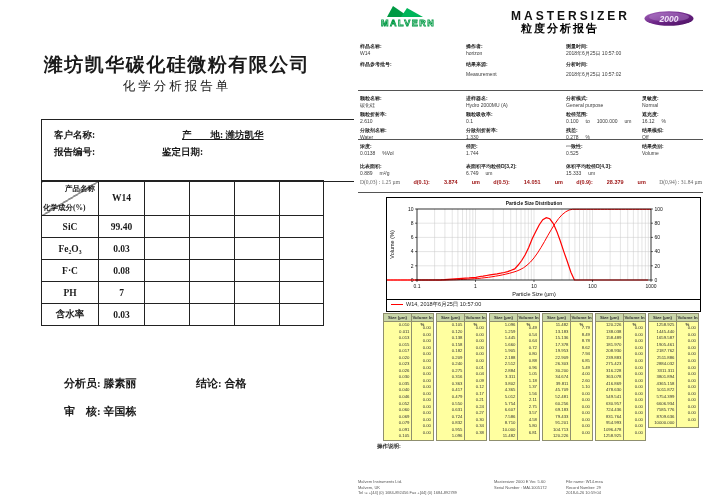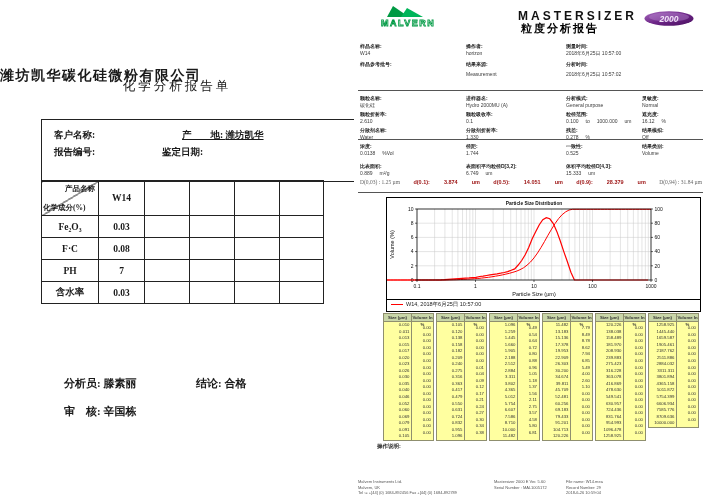--- a/index.html
+++ b/index.html
@@ -3,37 +3,37 @@
 <meta charset="utf-8">
 <style>
   html,body{margin:0;padding:0;background:#fff;}
   body{width:707px;height:500px;overflow:hidden;font-family:"Liberation Sans",sans-serif;}
   .sheet{position:relative;width:707px;height:500px;background:#ffffff;overflow:hidden;}
   .page{position:absolute;top:0;height:500px;background:#fff;}
   .page-left{left:0;width:354px;font-family:"Liberation Serif",serif;color:#1a1a1a;}
   .page-right{left:354px;width:353px;color:#222;}
 
   
-  .company{position:absolute;top:67px;left:0;width:100%;font-size:14px;font-weight:bold;letter-spacing:1.5px;}
+  .company{position:absolute;top:52px;left:0;width:100%;text-align:center;font-size:19px;font-weight:bold;letter-spacing:1.5px;}
   .report-title{position:absolute;top:78px;left:0;width:100%;text-align:center;font-size:12.5px;font-weight:normal;letter-spacing:3px;}
   .info-box{position:absolute;left:41px;top:119px;width:279px;height:61px;border:1px solid #222;font-size:9.5px;font-weight:bold;padding-left:48px;}
   .ib-row{position:absolute;left:12px;white-space:nowrap;}
   .ib-r1{top:9px;} .ib-r2{top:26px;}
   .ib-mid1{position:absolute;left:128px;text-decoration:underline;} .ib-mid2{position:absolute;left:108px;}
   .chem-table{position:absolute;left:41px;top:180px;border-collapse:collapse;table-layout:fixed;}
   .chem-table td{border:1px solid #222;height:21px;font-size:9.5px;font-weight:bold;text-align:center;vertical-align:middle;padding:0;}
   .chem-table tr.hdr td{height:34px;}
   td.diag{position:relative;background-image:linear-gradient(to bottom right,transparent 49.2%,#222 49.2%,#222 50.8%,transparent 50.8%);}
   .diag .dt{position:absolute;top:3px;right:3px;font-size:7.5px;}
   .diag .db{position:absolute;bottom:2px;left:1px;font-size:7.5px;}
   .signoff{position:absolute;font-size:11px;font-weight:bold;white-space:nowrap;}
 
   
   .brand-malvern{position:absolute;left:25px;top:4px;width:62px;height:26px;}
-  .brand-master{position:absolute;left:157px;top:9px;font-size:12px;font-weight:800;letter-spacing:3px;color:#111;white-space:nowrap;margin-left:7px;}
+  .brand-master{position:absolute;left:157px;top:9px;font-size:12px;font-weight:800;letter-spacing:3px;color:#111;white-space:nowrap;}
   .brand-2000{position:absolute;left:290px;top:11px;width:50px;height:15px;}
   .report-title-cn{position:absolute;left:167px;top:21px;font-size:11px;font-weight:bold;letter-spacing:2px;color:#000;white-space:nowrap;}
   .hr{position:absolute;left:4px;right:4px;border-top:1px solid #555;height:0;}
   .fld{position:absolute;font-size:5px;line-height:7px;white-space:nowrap;}
   .fld .lab{font-weight:bold;color:#222;}
   .fld .val{color:#3a3a3a;}
   .fld .val .u{margin-left:7px;}
   .val-dim{color:#808080;}
   .drow{position:absolute;left:6px;right:5px;top:179px;display:flex;justify-content:space-between;align-items:center;font-size:5.5px;white-space:nowrap;}
   .dext{font-family:"Liberation Serif",serif;color:#666;}
@@ -93,20 +93,28 @@
           <span class="db">化学成分(%)</span>
         </td>
         <td>W14</td>
         <td></td>
         <td></td>
         <td></td>
         <td></td>
       </tr>
       </tbody>
       <tbody id="chem-rows">
+          <tr>
+            <td>SiC</td>
+            <td>99.40</td>
+            <td></td>
+            <td></td>
+            <td></td>
+            <td></td>
+          </tr>
           <tr>
             <td>Fe₂O₃</td>
             <td>0.03</td>
             <td></td>
             <td></td>
             <td></td>
             <td></td>
           </tr>
           <tr>
             <td>F·C</td>

